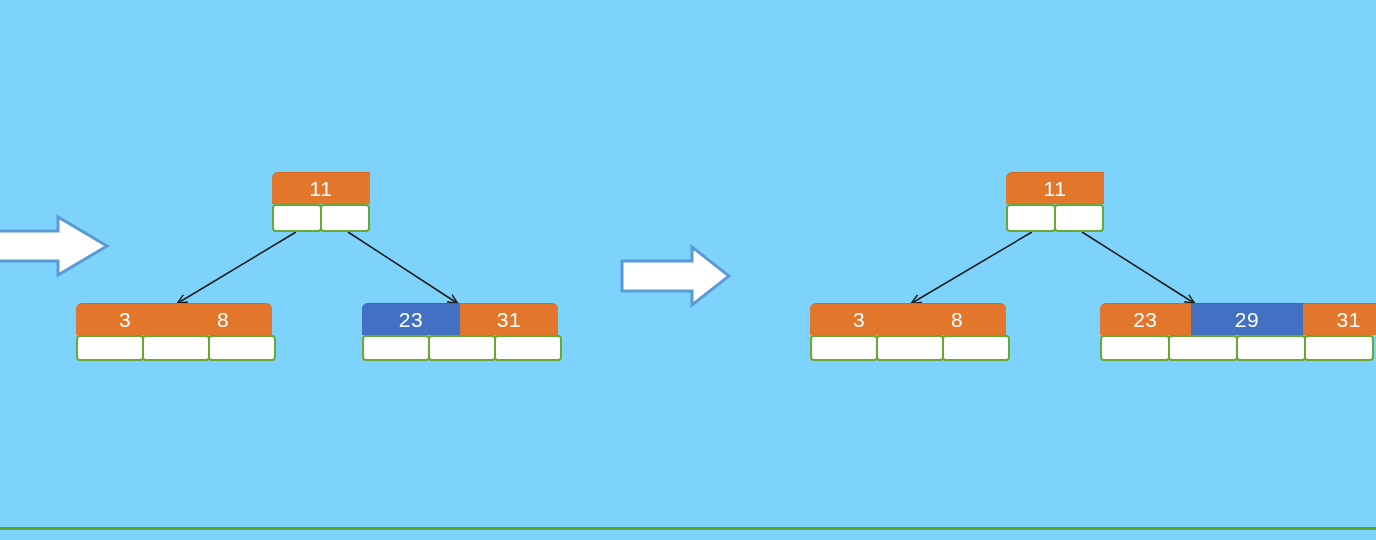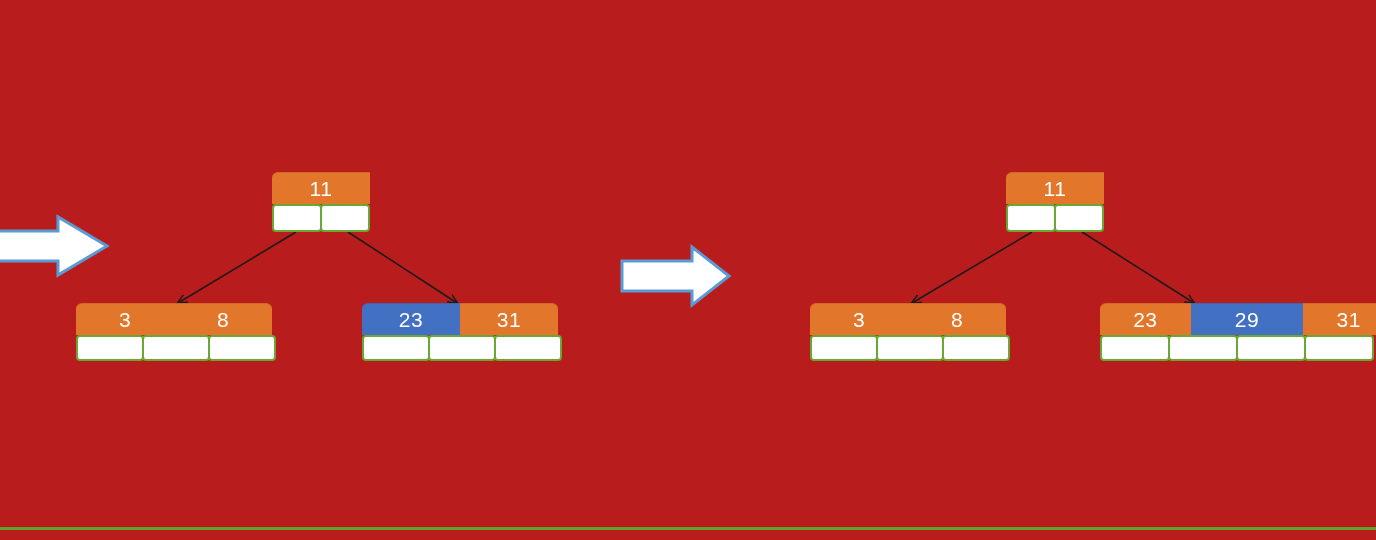--- a/index.html
+++ b/index.html
@@ -8,21 +8,21 @@
     padding: 0;
     background: #ffffff;
   }
   body {
     font-family: "Liberation Sans", sans-serif;
   }
   #canvas {
     position: relative;
     width: 1376px;
     height: 540px;
-    background: #b91c1c;
+    background: #7dd3fc;
     overflow: hidden;
   }
 
   
   .node {
     position: absolute;
   }
   .key-row {
     position: absolute;
     display: flex;

